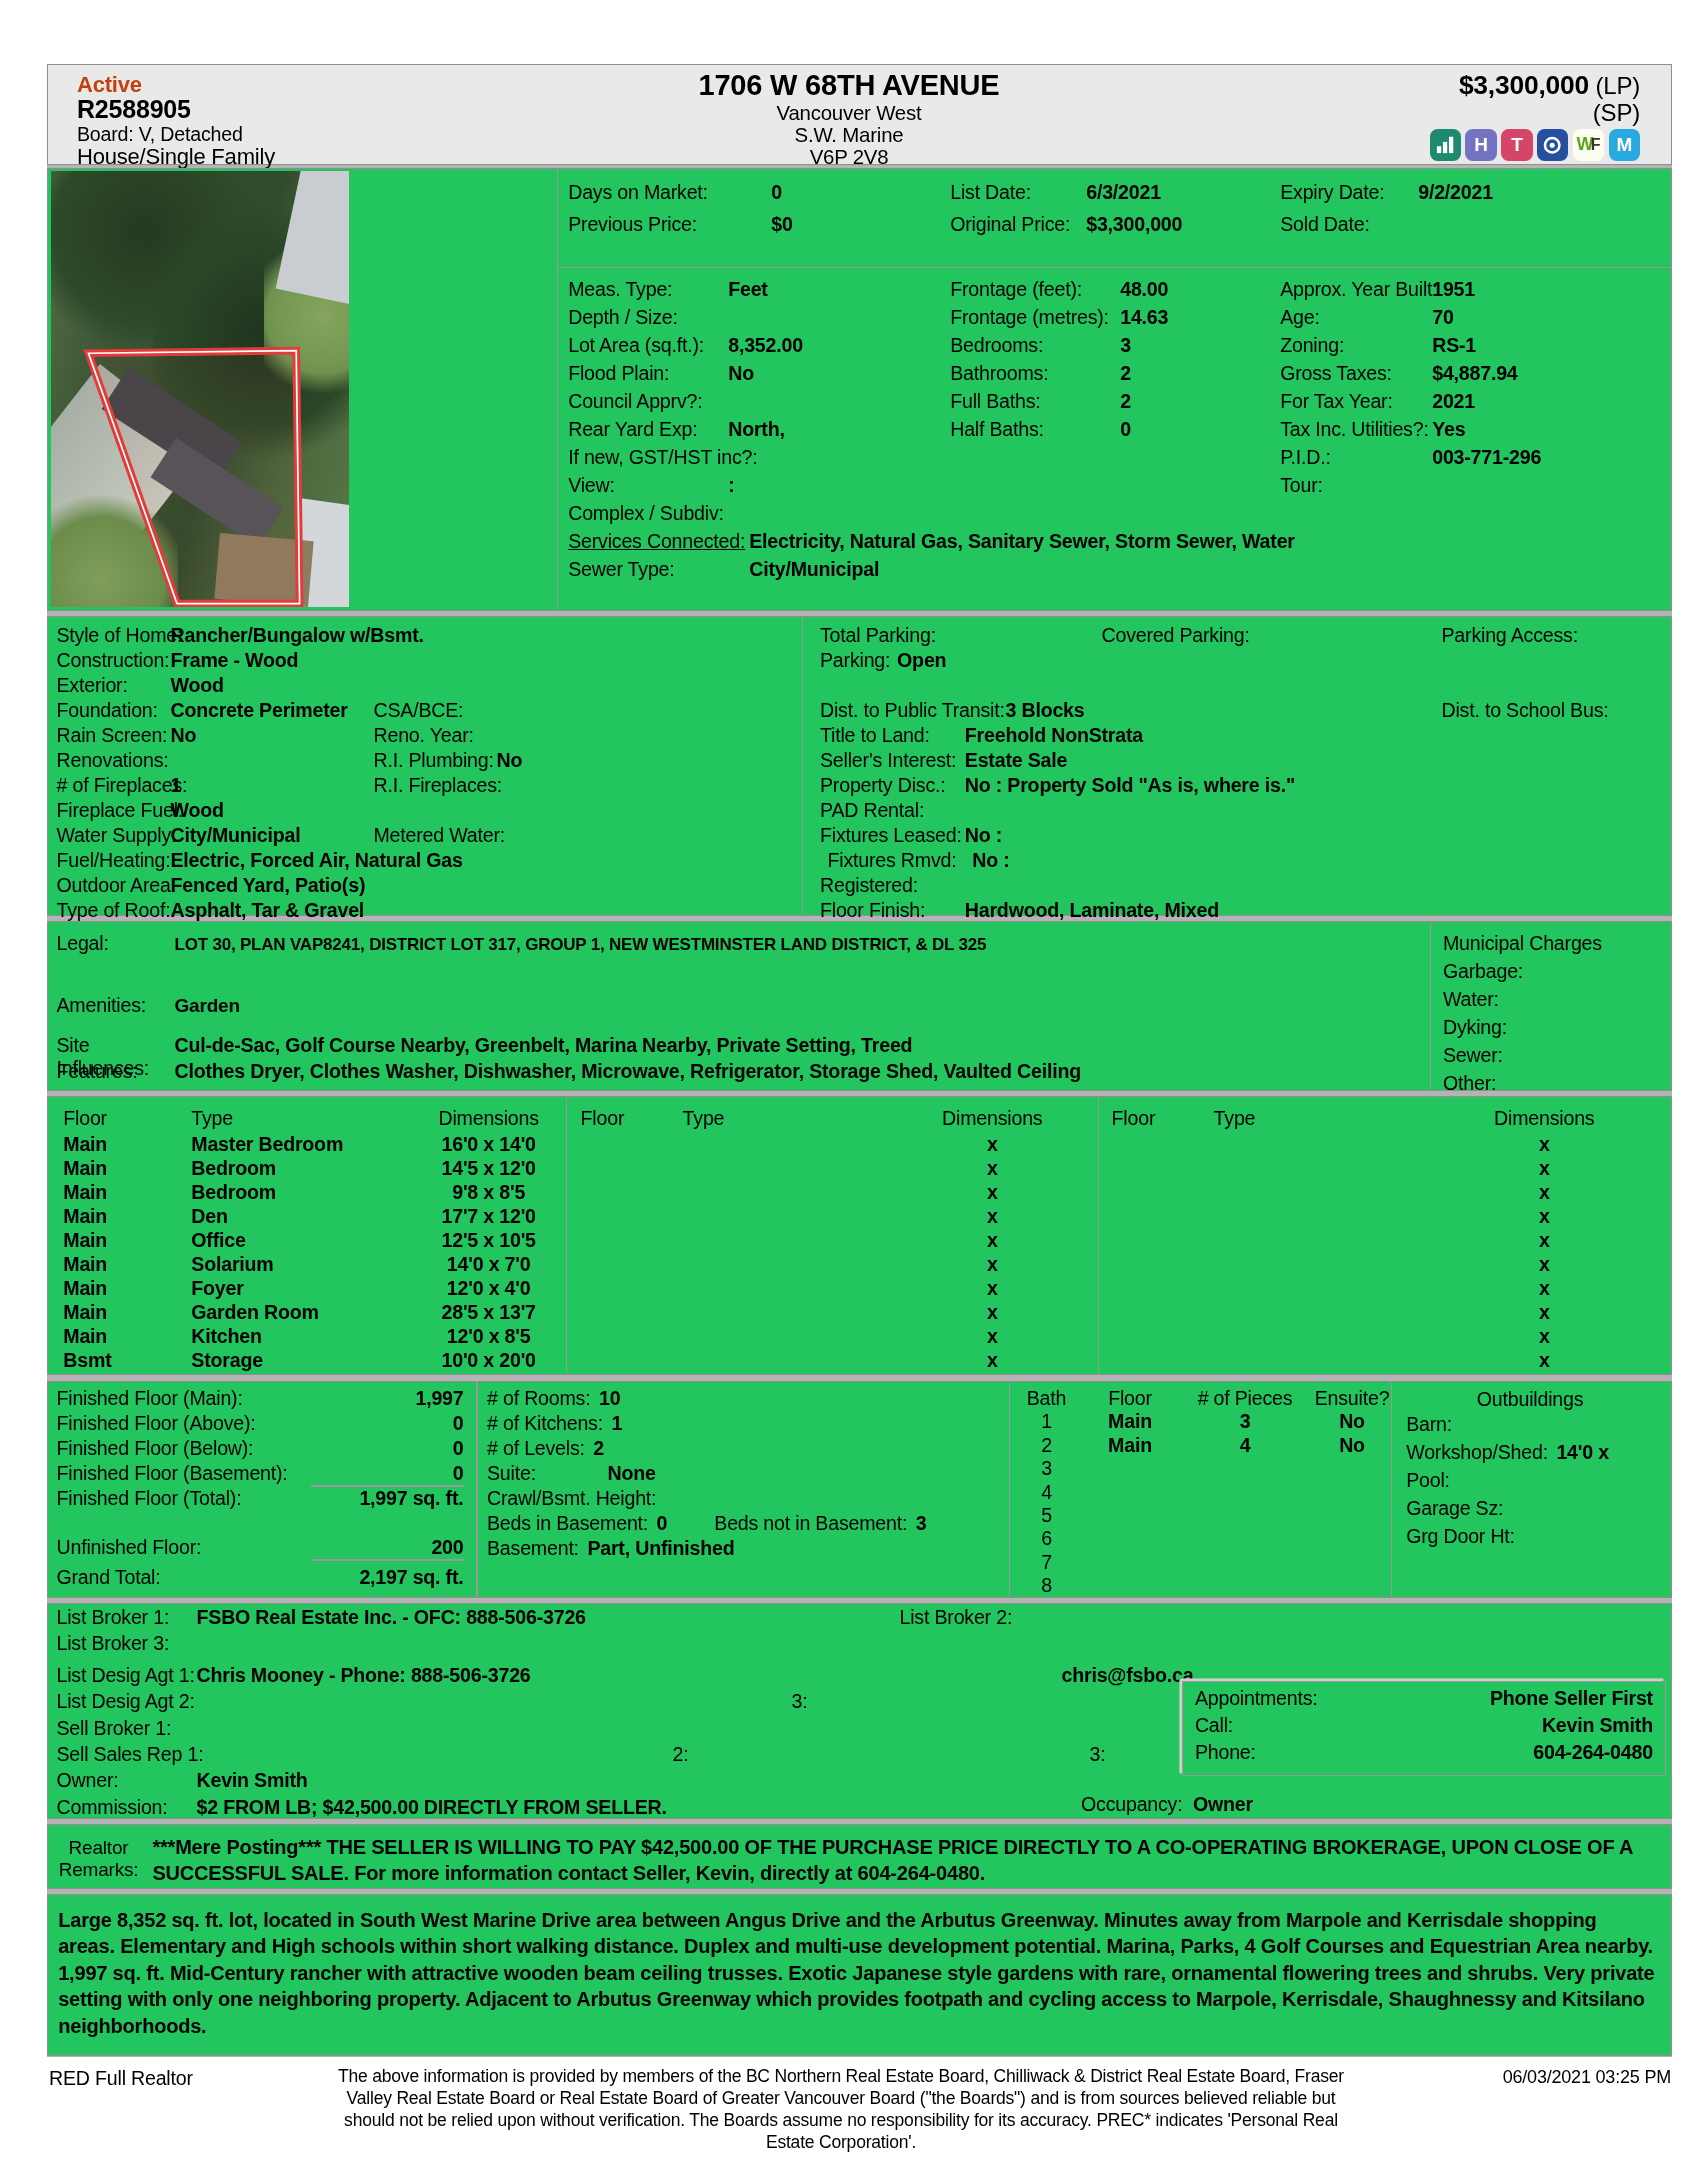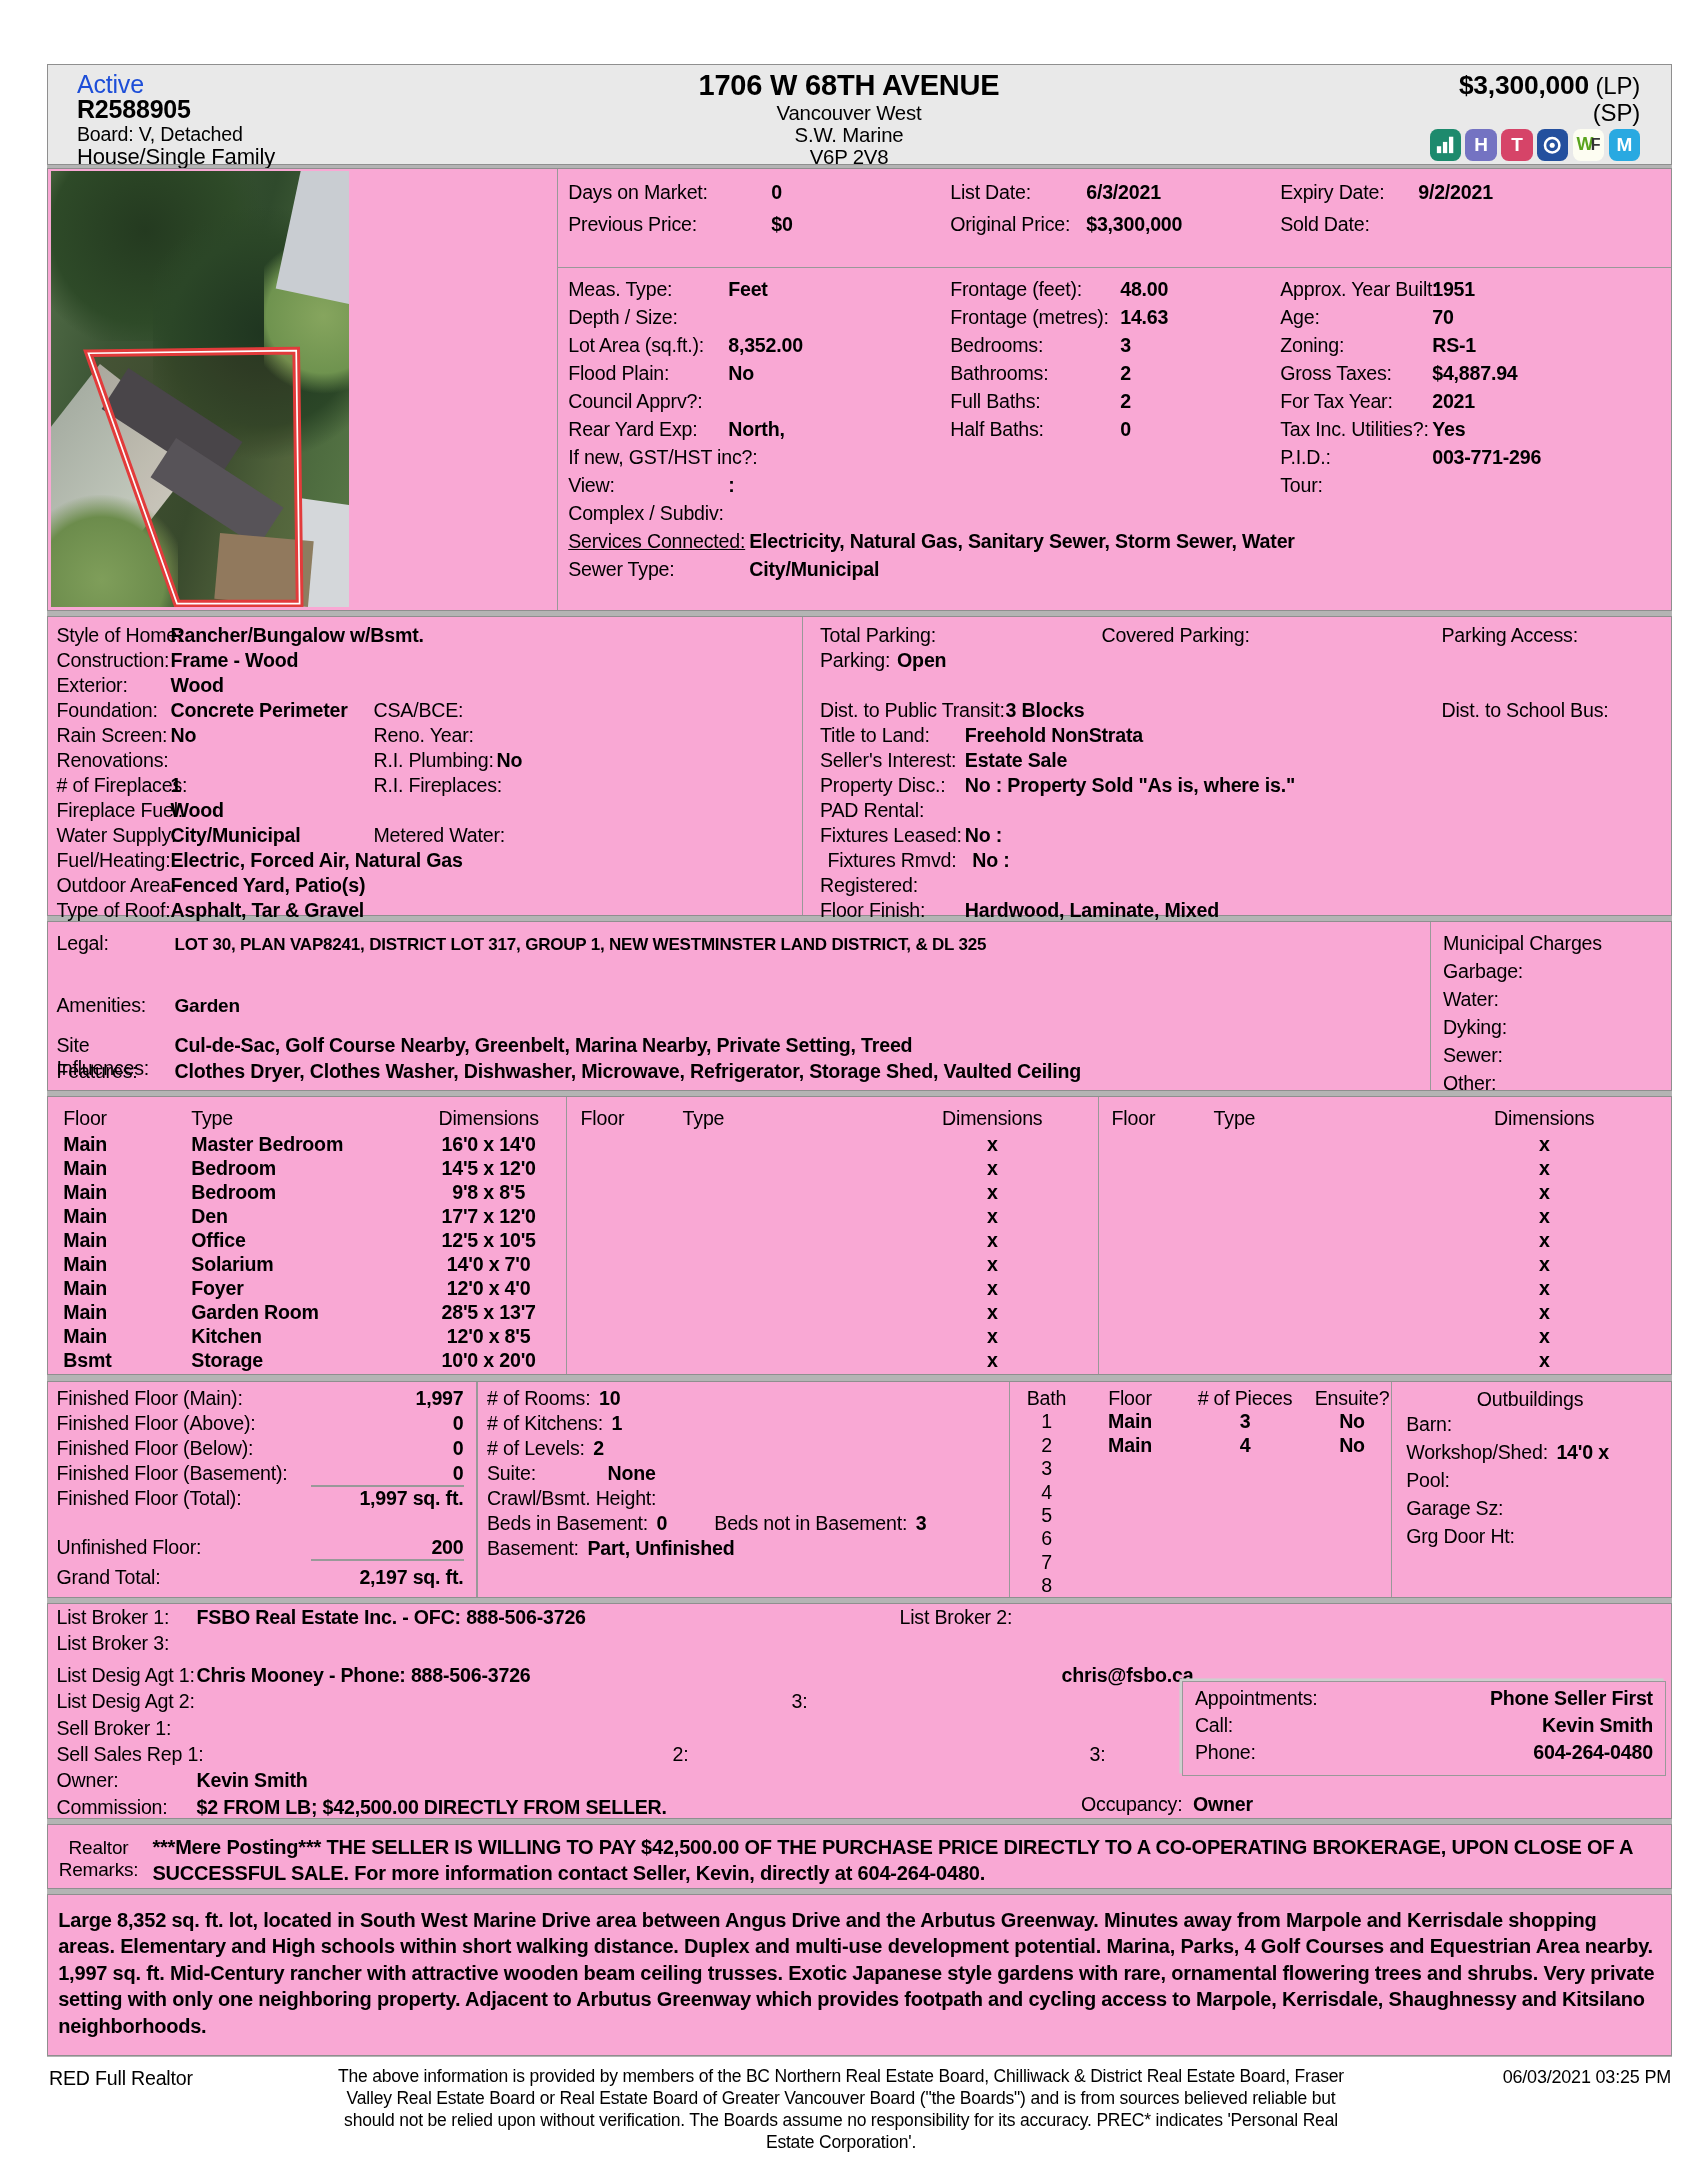--- a/index.html
+++ b/index.html
@@ -1,26 +1,26 @@
 <!DOCTYPE html>
 <html style="font-size:13.6px"><head>
 <meta charset="utf-8">
 <style>
   html,body{margin:0;padding:0;background:#fff;}
   .page{position:relative;width:1685px;height:2181px;background:#fff;
         font-family:"Liberation Sans",sans-serif;color:#000;font-size:19.6px;letter-spacing:-0.2px;overflow:hidden;}
   .backdrop{position:absolute;left:47px;top:64px;width:1625px;height:1993px;background:#b4b4b4;}
-  .sec{position:absolute;background:#f9a8d4;border:1.7px solid #8f8f8f;box-sizing:border-box;}
+  .sec{position:absolute;background:#22c55e;border:1.7px solid #8f8f8f;box-sizing:border-box;}
   .lr{display:flex;align-items:baseline;white-space:nowrap;}
   .lb{flex:none;}
   .vl{font-weight:bold;}
   
   .hdr{background:#e9e9e9;}
   .hdr-left{position:absolute;left:29px;top:6.8px;}
-  .hl1{font-size:25px;font-weight:normal;color:#1d4ed8;line-height:25.6px;}
+  .hl1{font-size:22px;font-weight:bold;color:#c2410c;line-height:25.6px;}
   .hl2{font-size:25px;font-weight:bold;line-height:25.6px;}
   .hl3{font-size:19.6px;line-height:22px;}
   .hl4{font-size:22px;line-height:23px;}
   .hdr-center{position:absolute;left:443px;width:716px;top:5.1px;text-align:center;}
   .addr{font-size:29px;font-weight:bold;line-height:31.5px;}
   .hc{font-size:20.4px;line-height:22px;}
   .hdr-right{position:absolute;right:31px;top:6.8px;text-align:right;}
   .price-line{font-size:24px;line-height:27px;}
   .price{font-size:26.4px;font-weight:bold;}
   .sp-line{font-size:24px;line-height:27px;}

